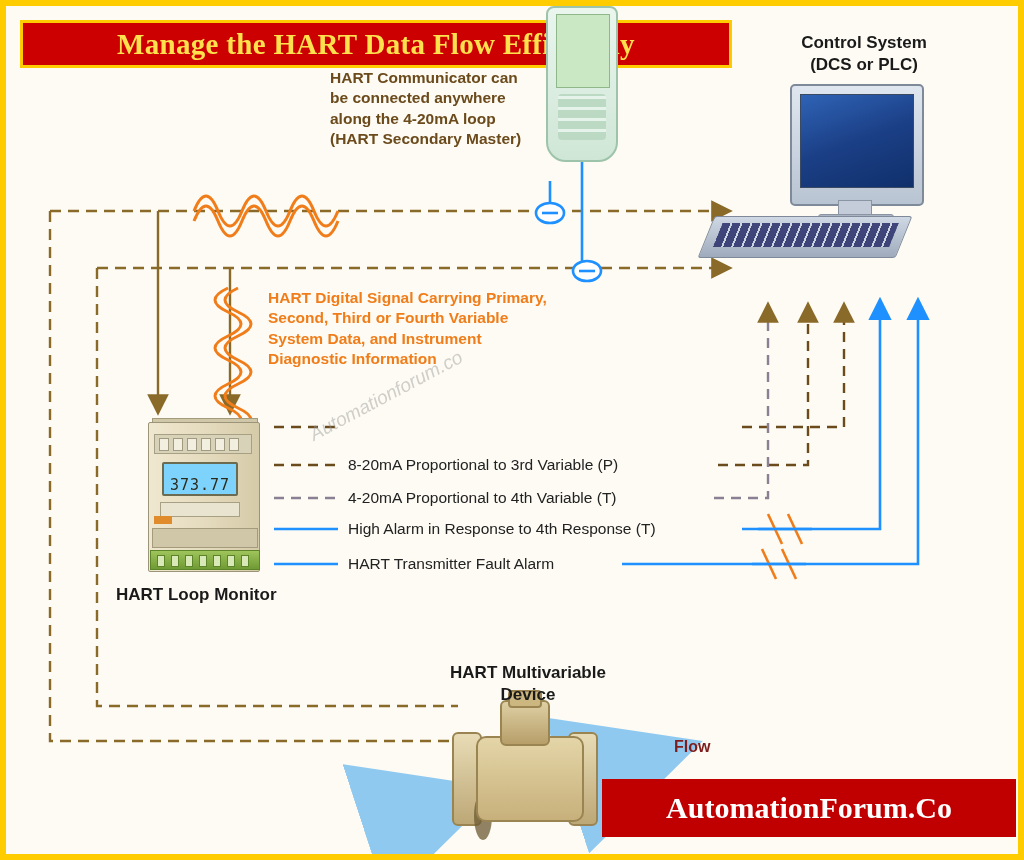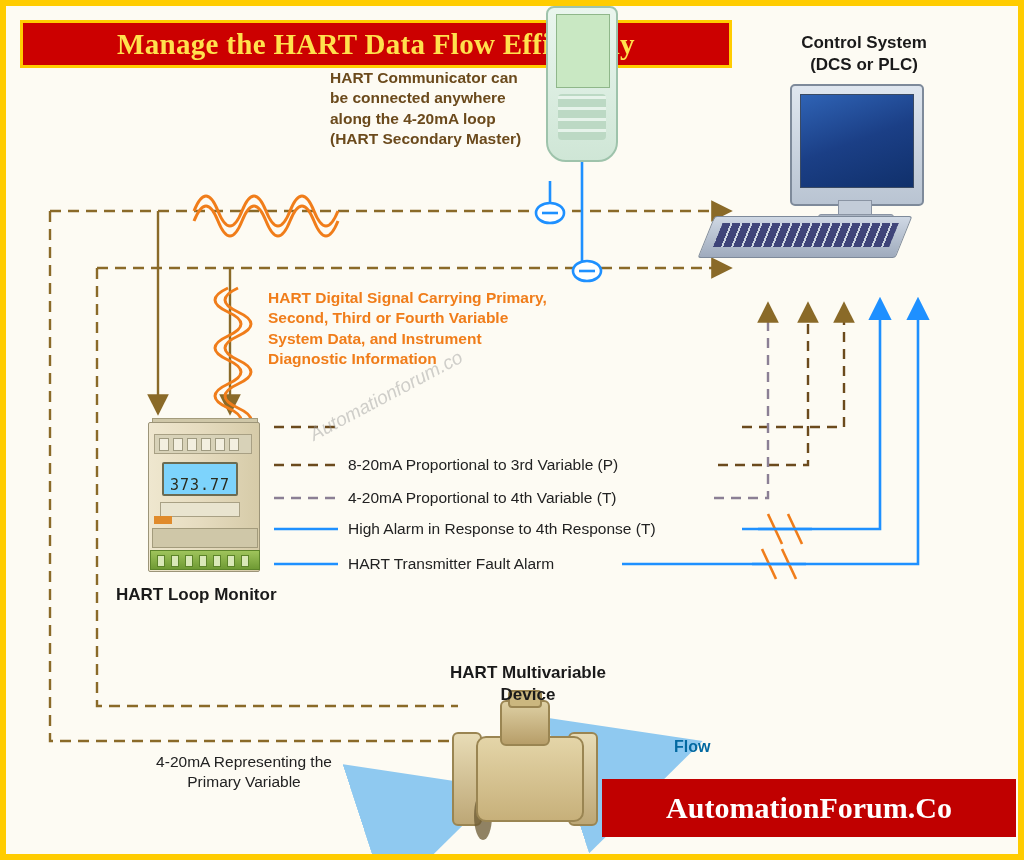--- a/index.html
+++ b/index.html
@@ -503,24 +503,22 @@
   <div class="txt plain" style="left:342px; top:449px;">8-20mA Proportional to 3rd Variable (P)</div>
   <div class="txt plain" style="left:342px; top:482px;">4-20mA Proportional to 4th Variable (T)</div>
   <div class="txt plain" style="left:342px; top:513px;">High Alarm in Response to 4th Response (T)</div>
   <div class="txt plain" style="left:342px; top:548px;">HART Transmitter Fault Alarm</div>
 
   <div class="txt dark" style="left:110px; top:578px;">HART Loop Monitor</div>
 
   <div class="txt dark center" style="left:416px; top:644px; width:212px;margin-top:12px;">HART Multivariable
 Device</div>
 
-  <div class="txt plain center" style="left:118px; top:746px; width:240px;">4-20mA Representing the
-Primary Variable</div>
-
-  <div class="txt dark" style="left:668px; top:730px; color:#0369a1; font-size:16px;">Flow</div>
+
+  <div class="txt dark" style="left:668px; top:730px; color:#7f1d1d; font-size:16px;">Flow</div>
 
   <div id="watermark">Automationforum.co</div>
 
   <div id="logo">
     <span class="logo-text">AutomationForum.Co</span>
   </div>
 
 </div>
 
 </body></html>

